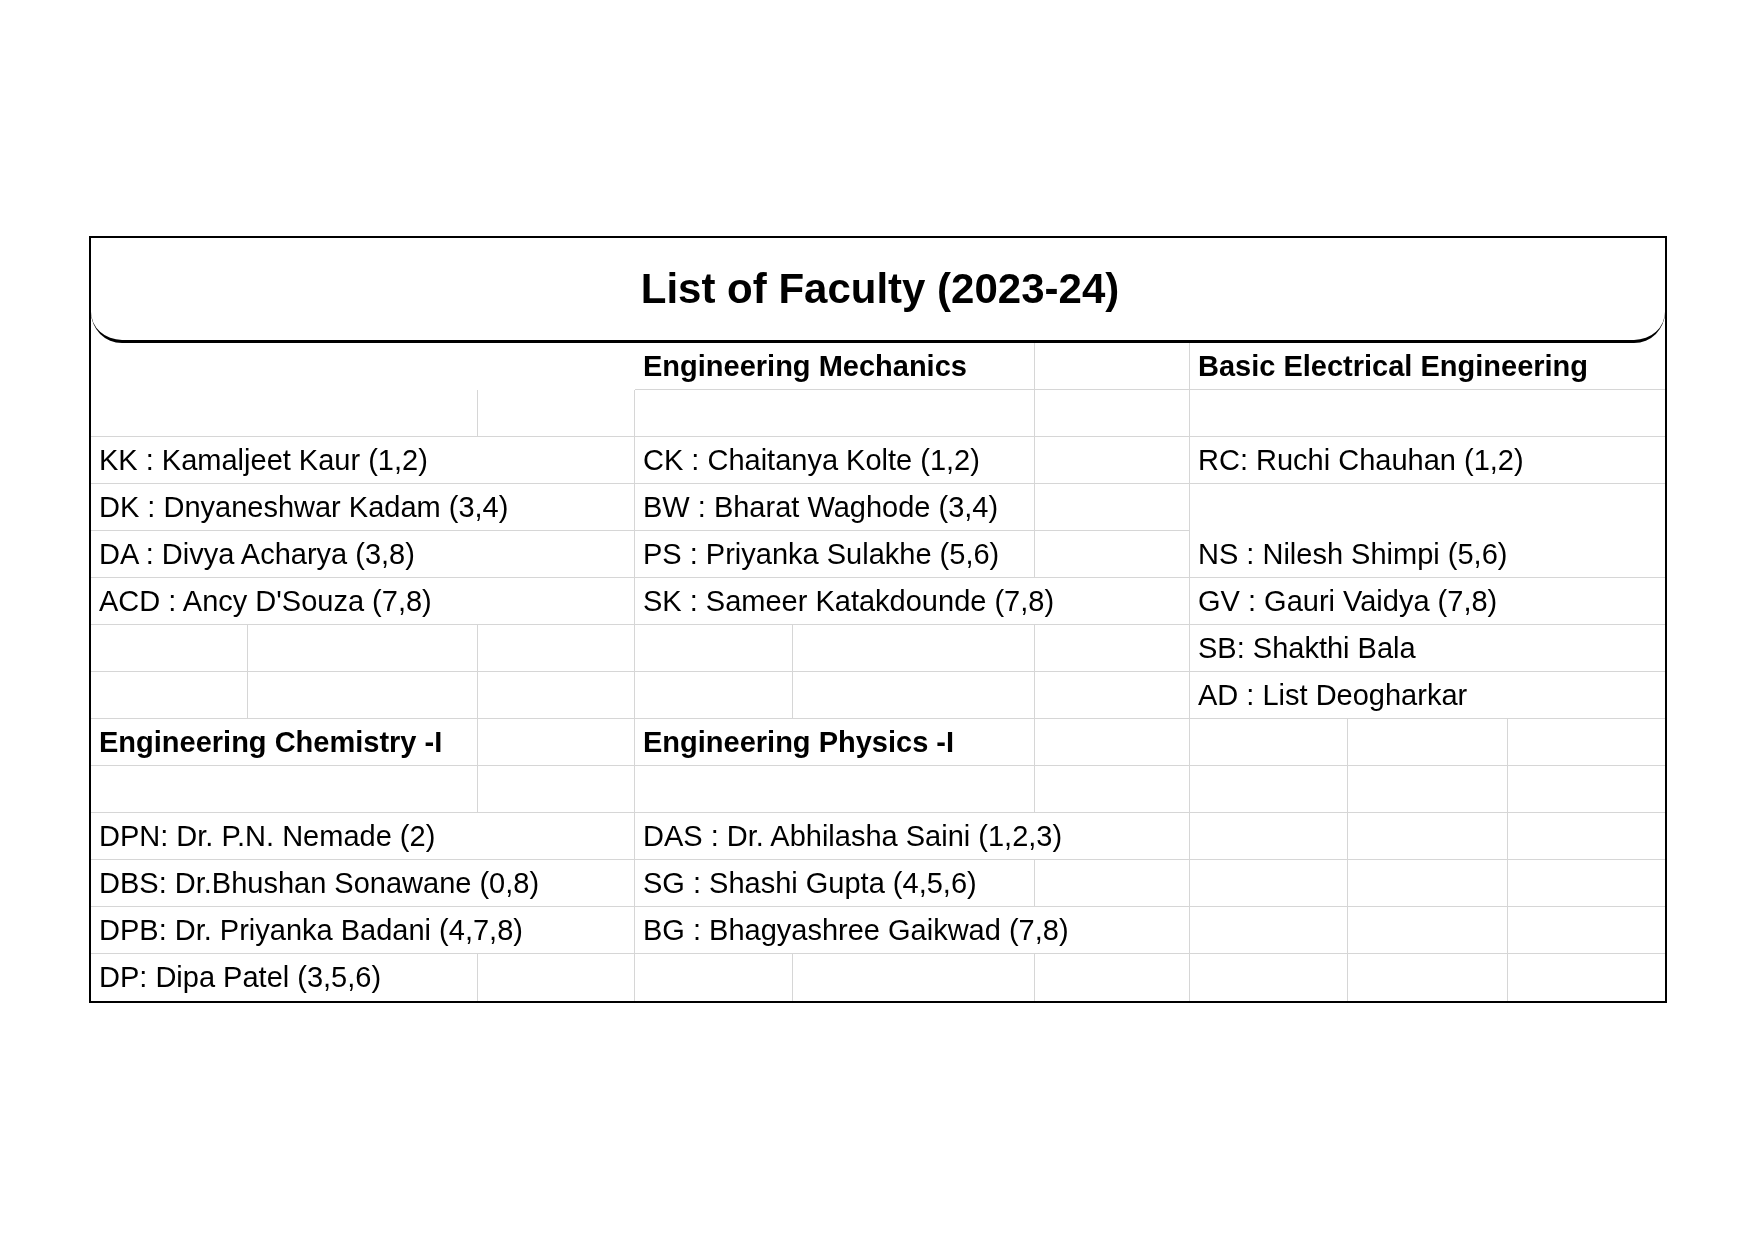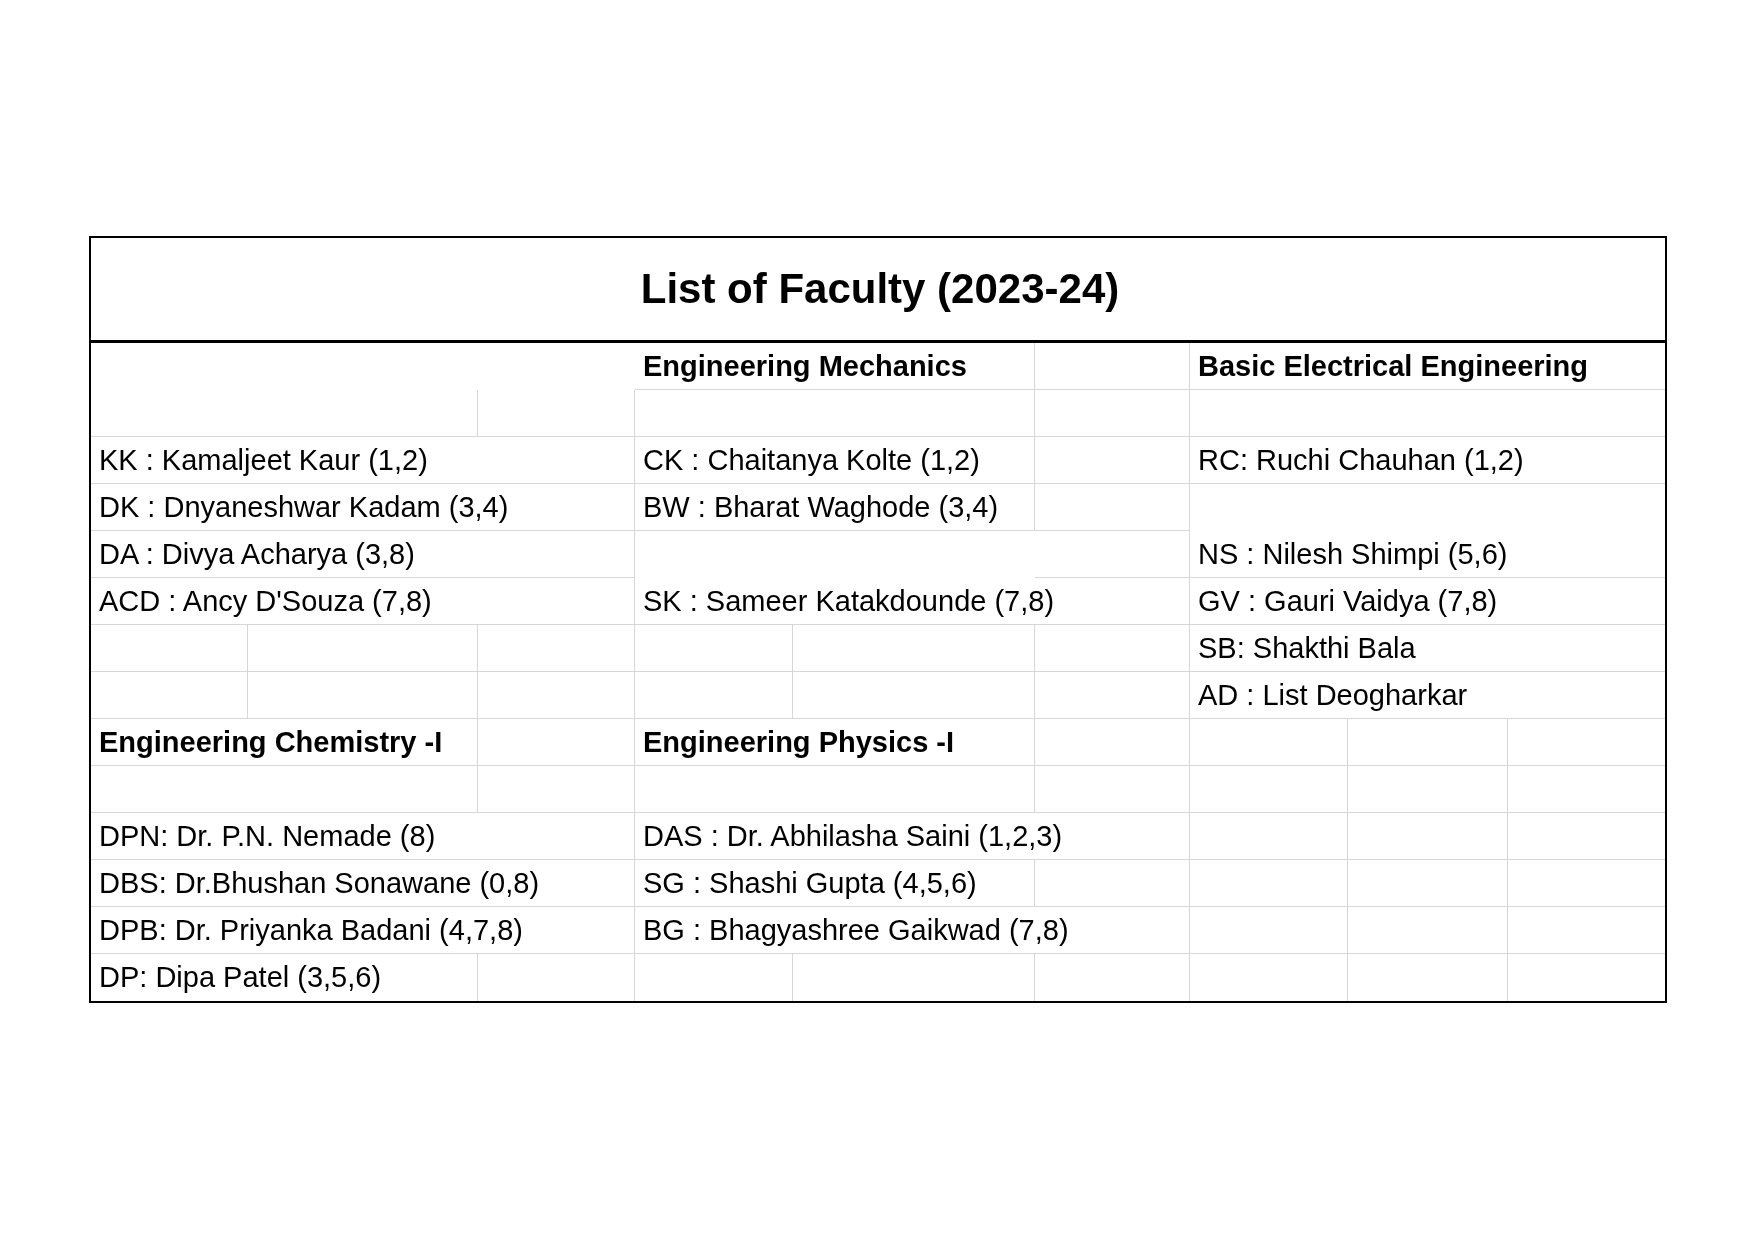--- a/index.html
+++ b/index.html
@@ -37,20 +37,21 @@
   .hdr{font-weight:bold;}
   .edge-r{border-right:none;}
   .edge-b{border-bottom:none;}
   .title-cell{
     justify-content:center;
     padding-left:4px;
     font-weight:bold;
     font-size:42px;
     border-right:none;
     border-bottom:3px solid #000;
+    border-radius:31px;
   }
 </style>
 </head>
 <body>
 
 <div class="page">
   <div class="faculty-table">
 
     <div class="cell title-cell" style="grid-row:1;grid-column:1/10">List of Faculty (2023-24)</div>
 
@@ -67,20 +68,21 @@
     <div class="cell" style="grid-row:4;grid-column:1/4">KK : Kamaljeet Kaur (1,2)</div>
     <div class="cell" style="grid-row:4;grid-column:4/6">CK : Chaitanya Kolte (1,2)</div>
     <div class="cell" style="grid-row:4;grid-column:6/7"></div>
     <div class="cell edge-r" style="grid-row:4;grid-column:7/10">RC: Ruchi Chauhan (1,2)</div>
 
     <div class="cell" style="grid-row:5;grid-column:1/4">DK : Dnyaneshwar Kadam (3,4)</div>
     <div class="cell" style="grid-row:5;grid-column:4/6">BW : Bharat Waghode (3,4)</div>
     <div class="cell" style="grid-row:5;grid-column:6/7"></div>
 
     <div class="cell" style="grid-row:6;grid-column:1/4">DA : Divya Acharya (3,8)</div>
+    <div class="cell" style="grid-row:6;grid-column:4/6">PS : Priyanka Sulakhe (5,6)</div>
     <div class="cell" style="grid-row:6;grid-column:6/7"></div>
     <div class="cell edge-r" style="grid-row:6;grid-column:7/10">NS : Nilesh Shimpi (5,6)</div>
 
     <div class="cell" style="grid-row:7;grid-column:1/4">ACD : Ancy D'Souza (7,8)</div>
     <div class="cell" style="grid-row:7;grid-column:4/7">SK : Sameer Katakdounde (7,8)</div>
     <div class="cell edge-r" style="grid-row:7;grid-column:7/10">GV : Gauri Vaidya (7,8)</div>
 
     <div class="cell" style="grid-row:8;grid-column:1/2"></div>
     <div class="cell" style="grid-row:8;grid-column:2/3"></div>
     <div class="cell" style="grid-row:8;grid-column:3/4"></div>
@@ -106,21 +108,21 @@
     <div class="cell edge-r" style="grid-row:10;grid-column:9/10"></div>
 
     <div class="cell" style="grid-row:11;grid-column:1/3"></div>
     <div class="cell" style="grid-row:11;grid-column:3/4"></div>
     <div class="cell" style="grid-row:11;grid-column:4/6"></div>
     <div class="cell" style="grid-row:11;grid-column:6/7"></div>
     <div class="cell" style="grid-row:11;grid-column:7/8"></div>
     <div class="cell" style="grid-row:11;grid-column:8/9"></div>
     <div class="cell edge-r" style="grid-row:11;grid-column:9/10"></div>
 
-    <div class="cell" style="grid-row:12;grid-column:1/4">DPN: Dr. P.N. Nemade (8)</div>
+    <div class="cell" style="grid-row:12;grid-column:1/4">DPN: Dr. P.N. Nemade (2)</div>
     <div class="cell" style="grid-row:12;grid-column:4/7">DAS : Dr. Abhilasha Saini (1,2,3)</div>
     <div class="cell" style="grid-row:12;grid-column:7/8"></div>
     <div class="cell" style="grid-row:12;grid-column:8/9"></div>
     <div class="cell edge-r" style="grid-row:12;grid-column:9/10"></div>
 
     <div class="cell" style="grid-row:13;grid-column:1/4">DBS: Dr.Bhushan Sonawane (0,8)</div>
     <div class="cell" style="grid-row:13;grid-column:4/6">SG : Shashi Gupta (4,5,6)</div>
     <div class="cell" style="grid-row:13;grid-column:6/7"></div>
     <div class="cell" style="grid-row:13;grid-column:7/8"></div>
     <div class="cell" style="grid-row:13;grid-column:8/9"></div>

